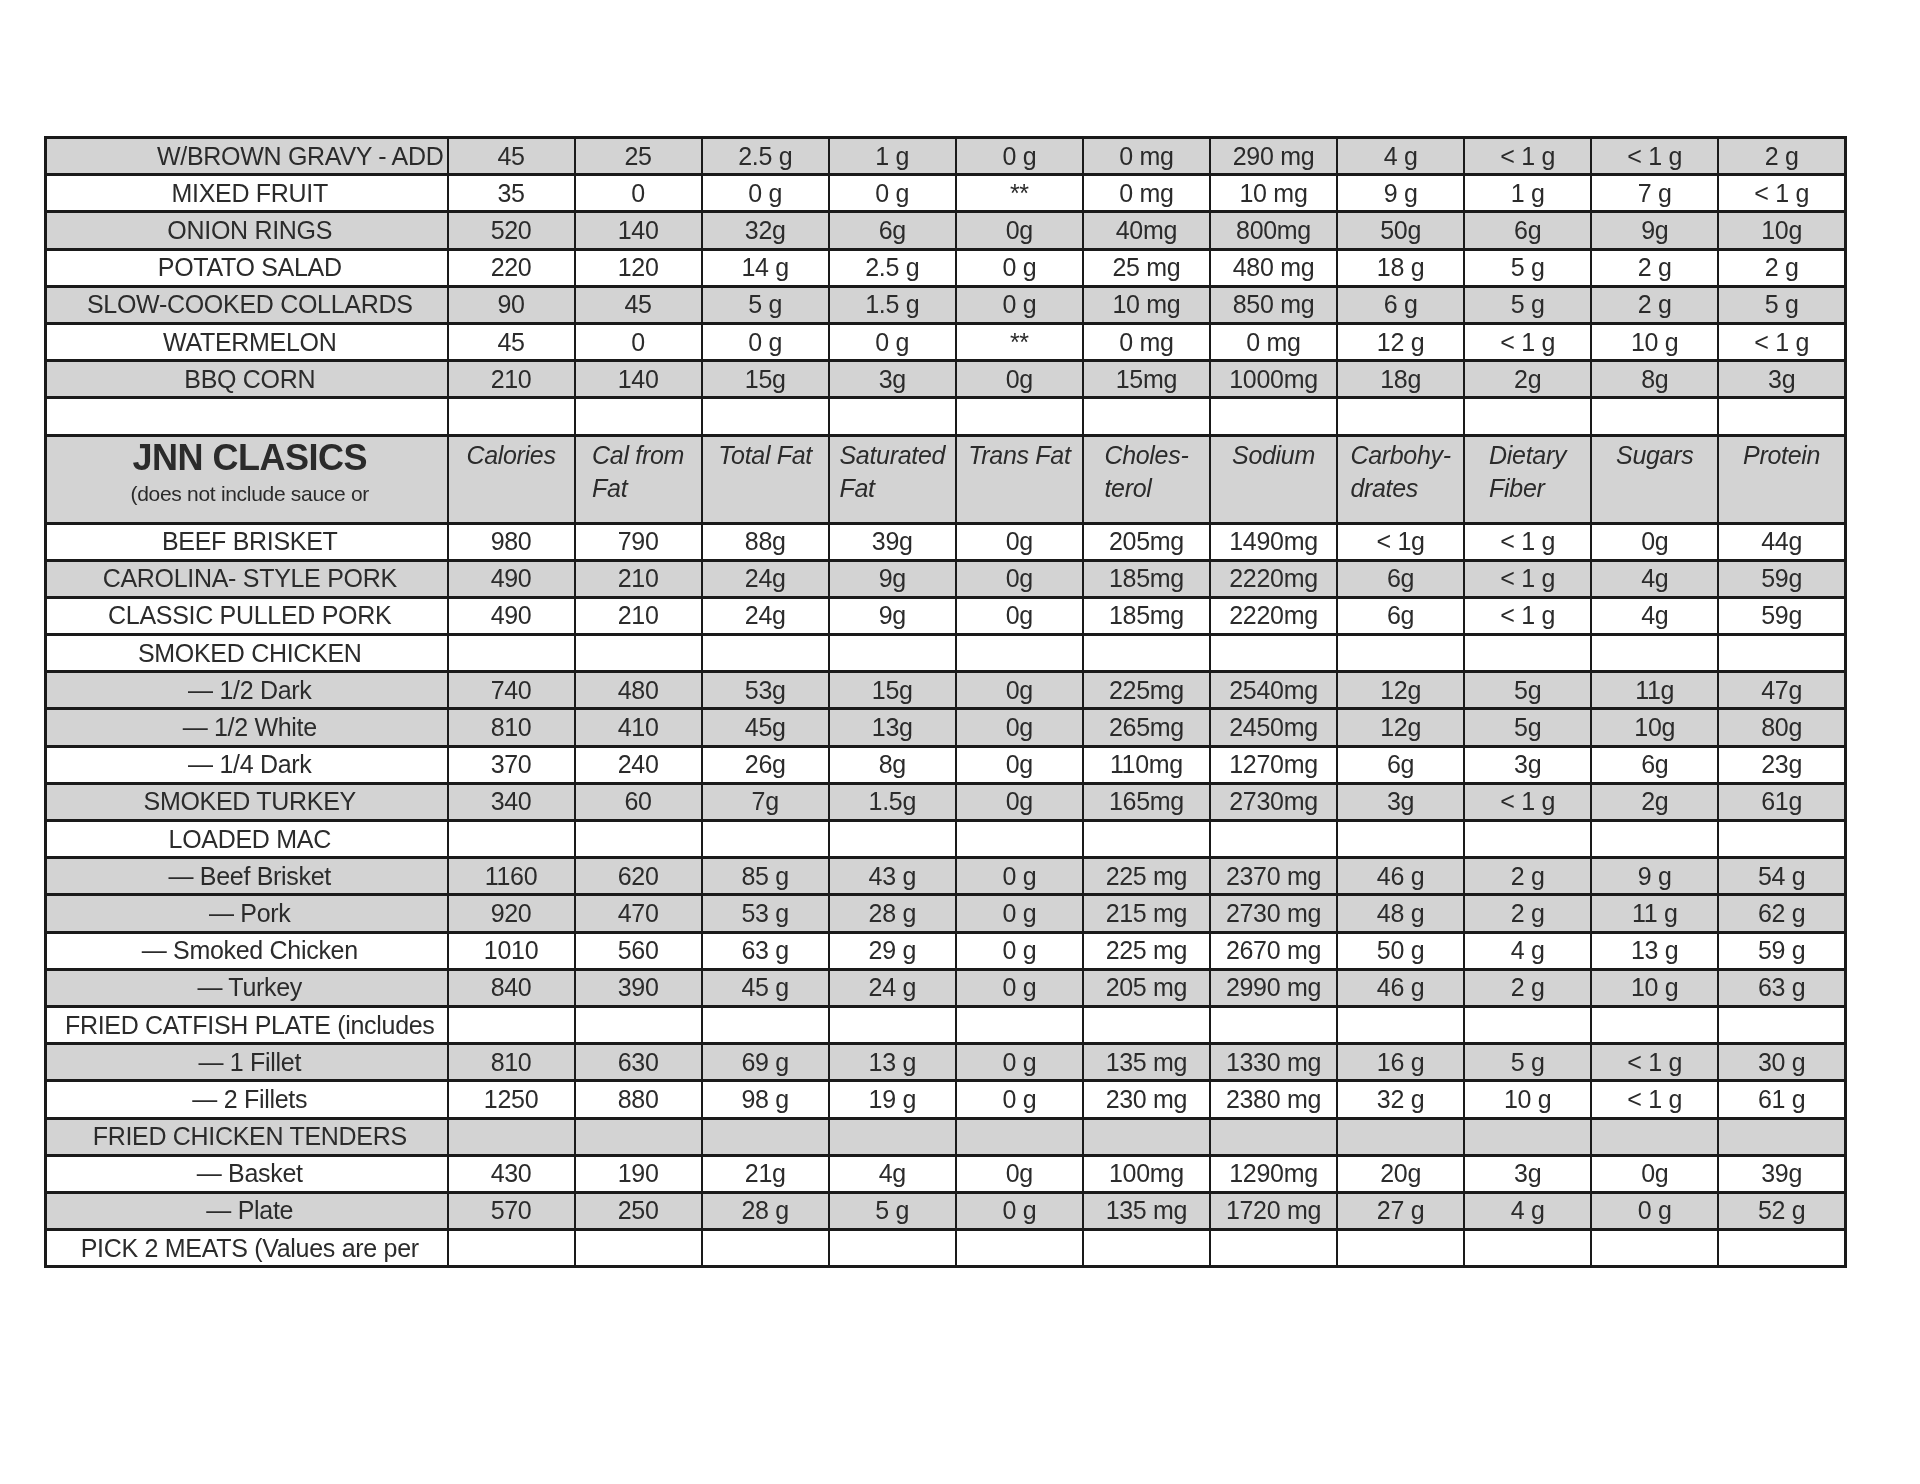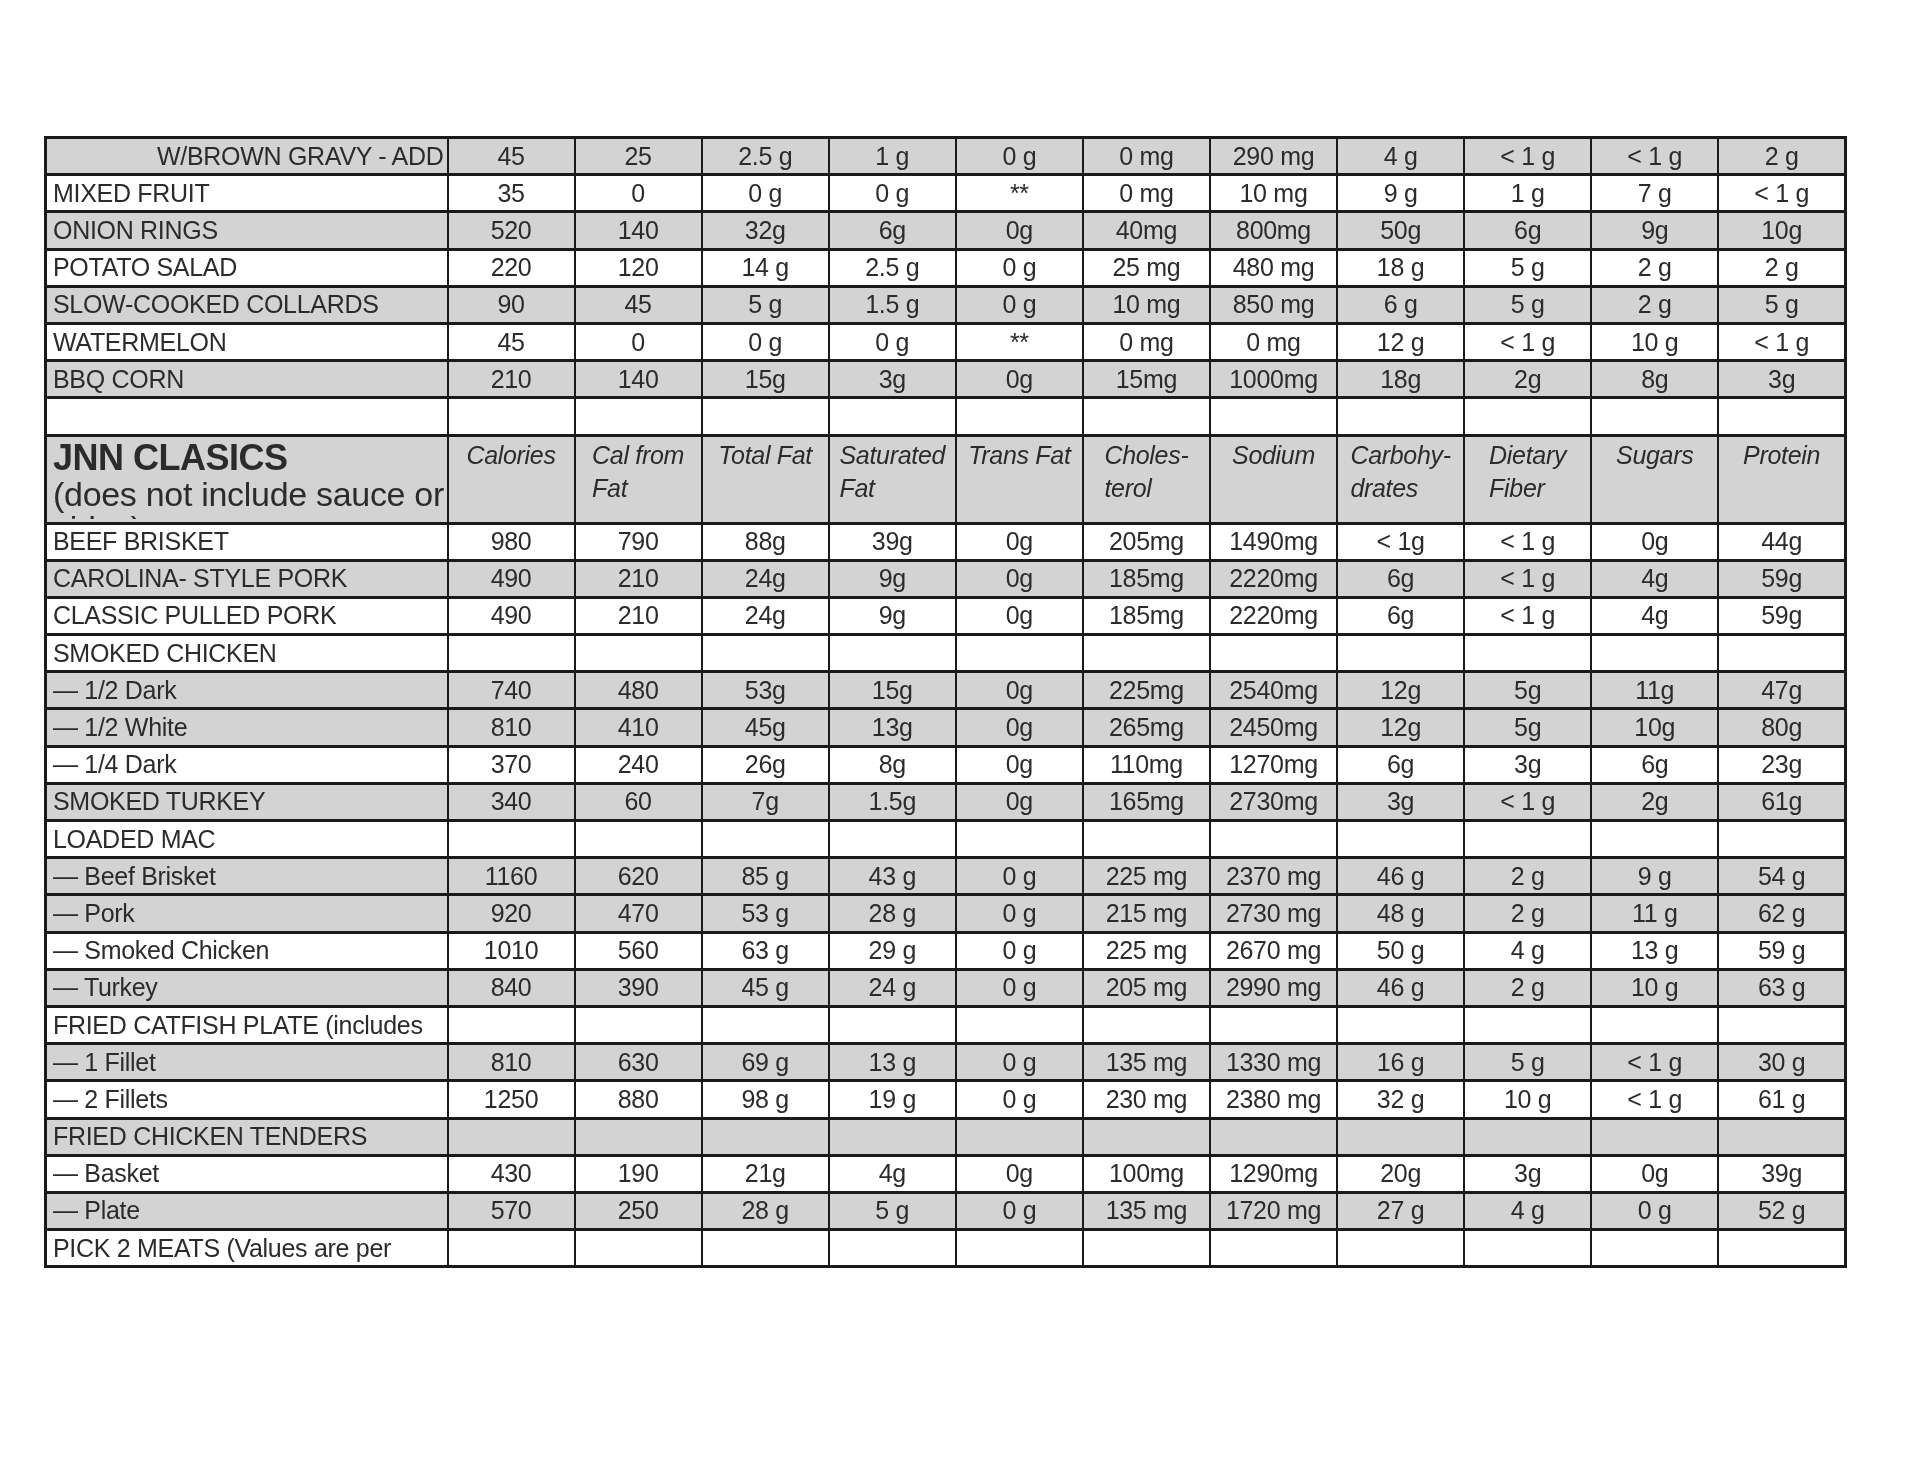--- a/index.html
+++ b/index.html
@@ -31,21 +31,21 @@
     border-bottom-width:3px;
     font-size:25px;
     letter-spacing:-0.3px;
     vertical-align:middle;
     padding:0;
     overflow:hidden;
   }
   tr{height:37.2px;}
   tr.shaded td{background:var(--shaded);}
   td.name{
-    text-align:left;
+    text-align:center;
     padding-left:6px;
     white-space:nowrap;
   }
   td.name.right{
     text-align:right;
     padding-right:3px;
     padding-left:0;
   }
   td.val{text-align:center;}
   
@@ -56,21 +56,21 @@
     overflow:hidden;
     padding-top:2px;
   }
   .section-title{
     font-size:36px;
     font-weight:bold;
     line-height:38px;
     letter-spacing:-0.5px;
   }
   .section-note{
-    font-size:34px;
+    font-size:21px;
     line-height:34px;
   }
   td.colhead{
     vertical-align:top;
     text-align:center;
     padding-top:2px;
     font-style:italic;
   }
   .colhead-text{
     display:inline-block;

